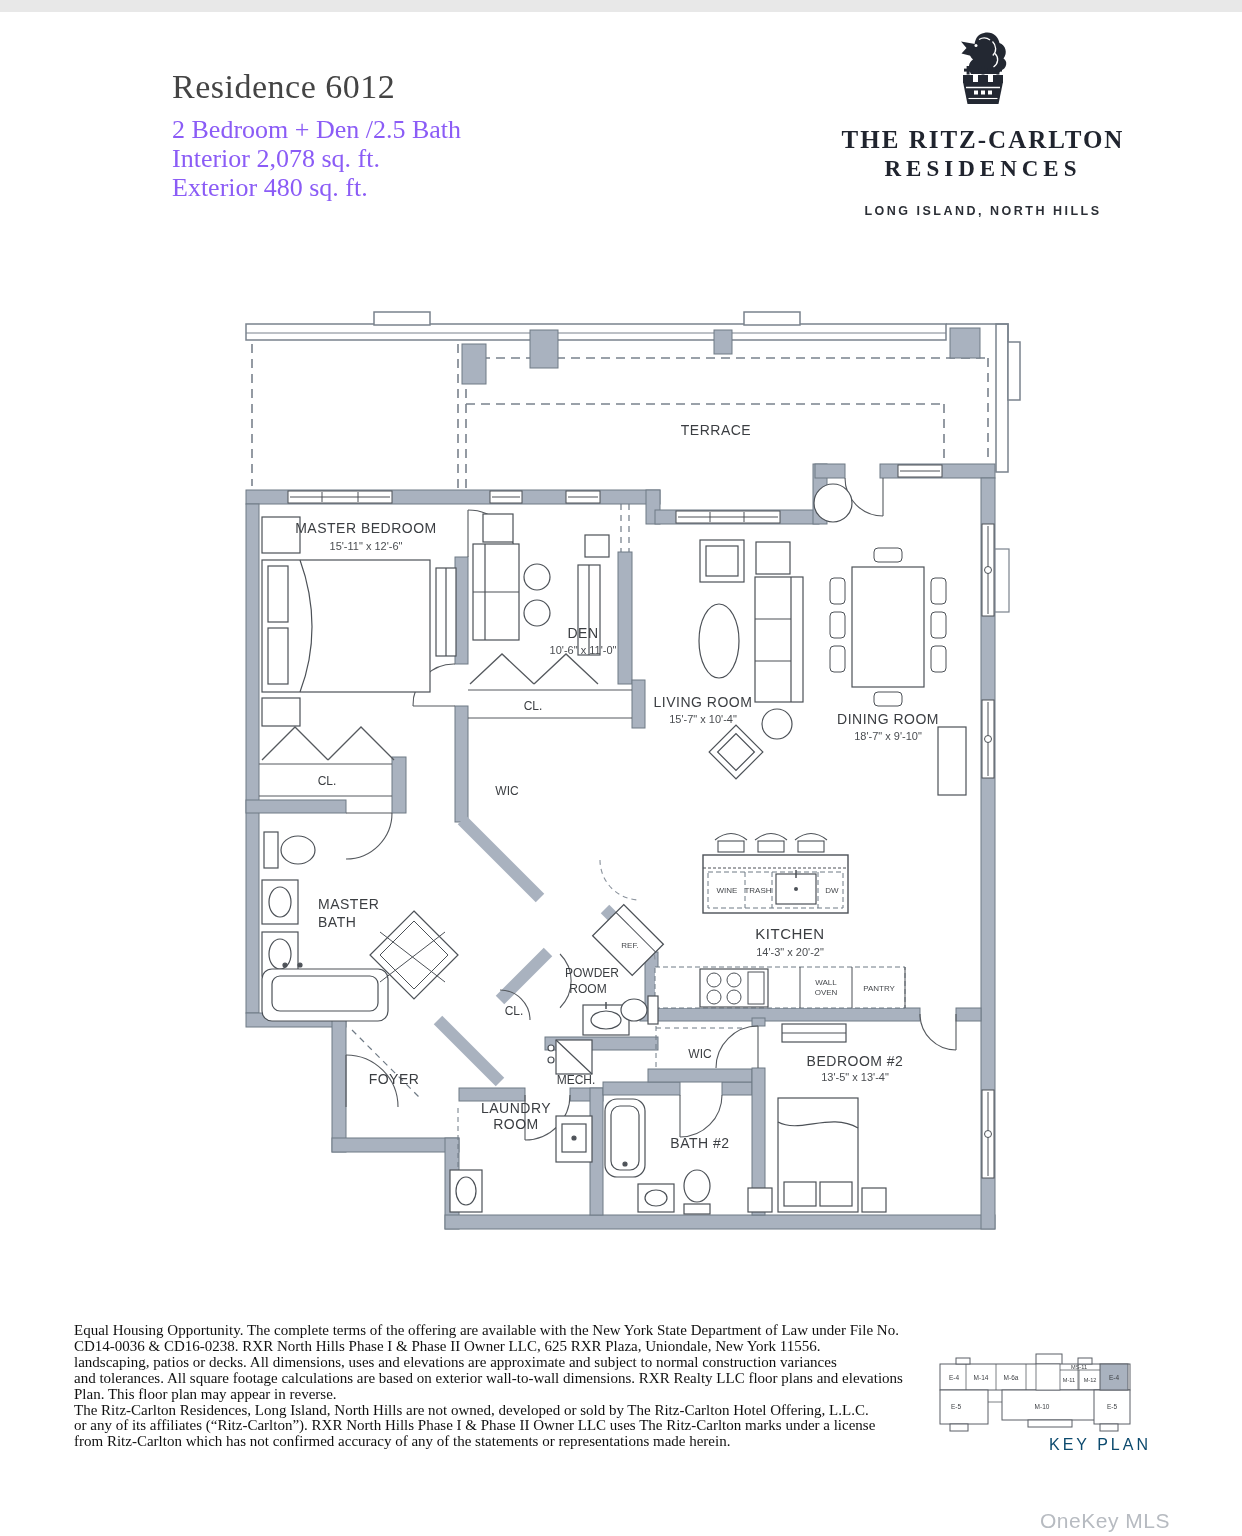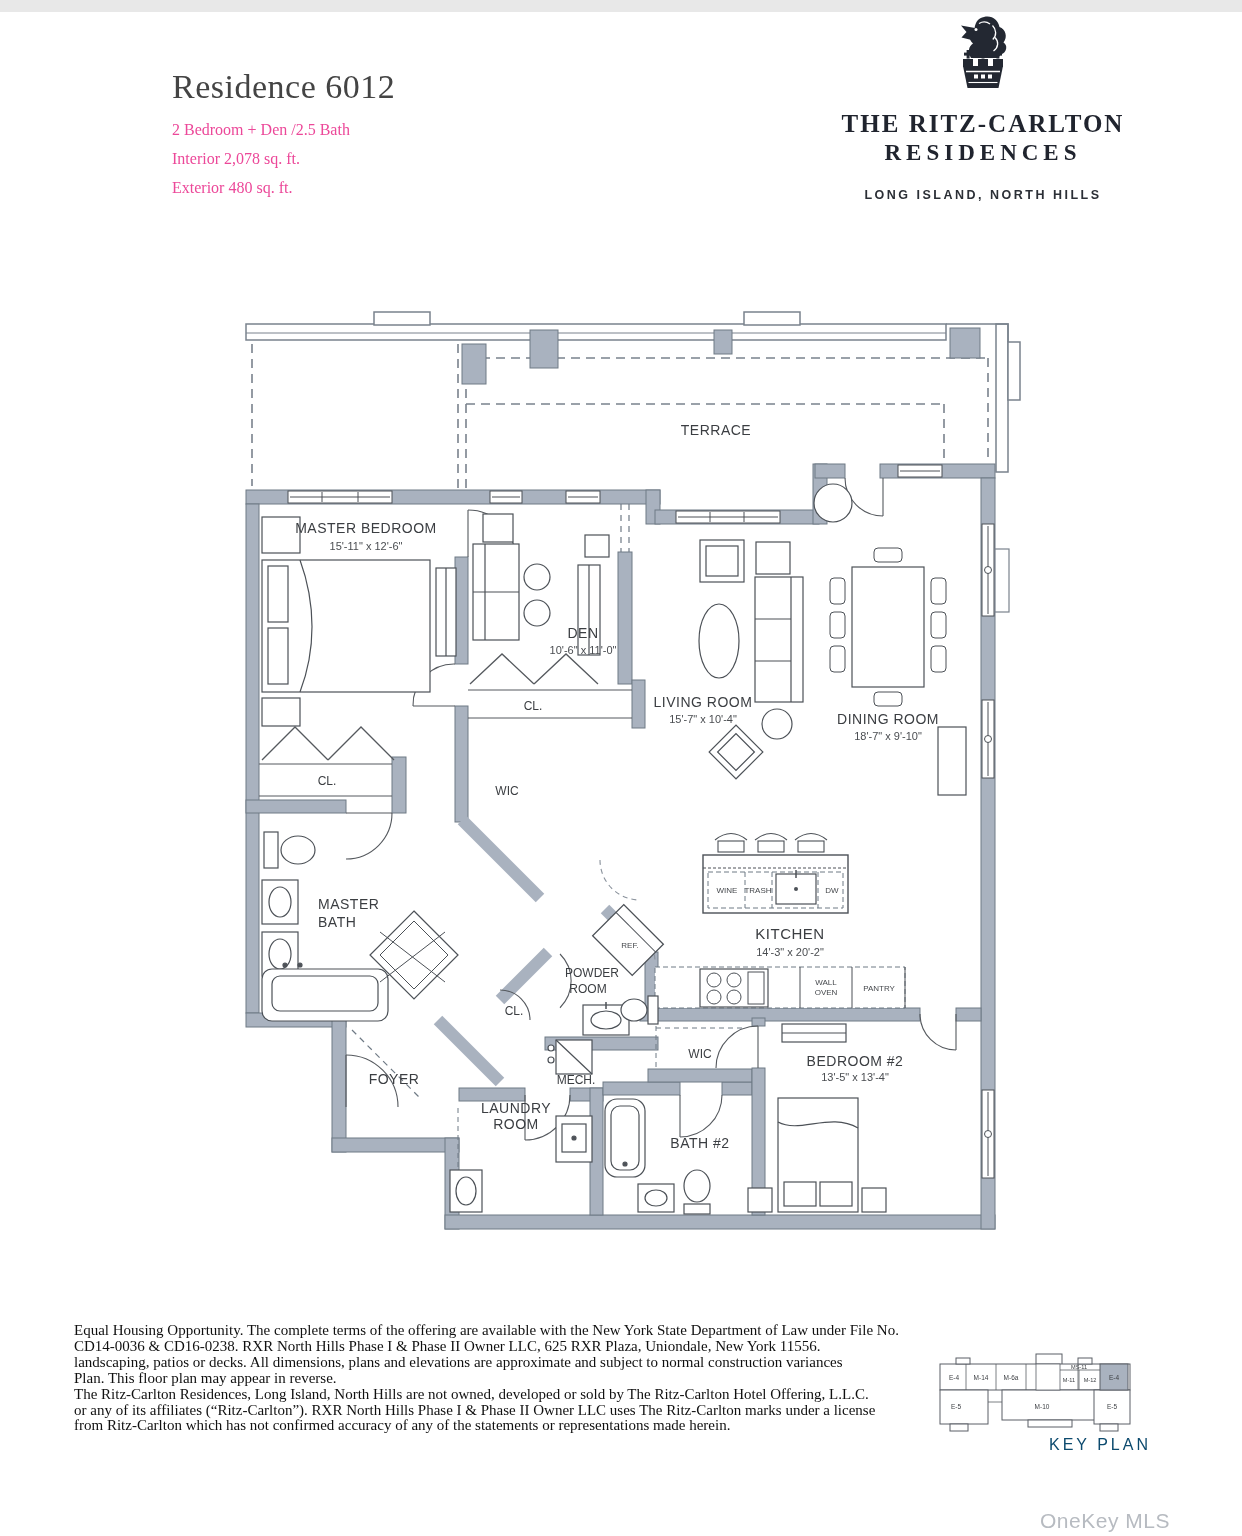--- a/index.html
+++ b/index.html
@@ -8,24 +8,24 @@
     margin:12px auto;overflow:hidden;
     font-family:"Liberation Sans",sans-serif;
   }
   
   .title-block{position:absolute;left:172px;top:56px;color:#3f3f3f;}
   .title-block h1{
     margin:0;font-family:"Liberation Serif",serif;font-weight:400;
     font-size:34px;letter-spacing:.5px;color:#444;
   }
   .title-block .spec{
-    font-family:"Liberation Serif",serif;font-size:16px;color:#ec4899;
+    font-family:"Liberation Serif",serif;font-size:26px;color:#8b5cf6;
     line-height:29px;margin-top:9px;
   }
-  .brand-block{position:absolute;left:818px;top:2px;width:330px;text-align:center;color:#20242e;}
+  .brand-block{position:absolute;left:818px;top:18px;width:330px;text-align:center;color:#20242e;}
   .brand-logo{display:block;margin:0 auto;}
   .brand-name{
     font-family:"Liberation Serif",serif;font-weight:700;font-size:25px;
     letter-spacing:2px;margin-top:8px;white-space:nowrap;
   }
   .brand-name2{
     font-family:"Liberation Serif",serif;font-weight:700;font-size:23px;
     letter-spacing:5px;margin-top:2px;
   }
   .brand-loc{
@@ -478,21 +478,22 @@
         <text class="tiny" x="826" y="983">OVEN</text>
         <text class="tiny" x="879" y="979">PANTRY</text>
       </g>
     </g>
   </svg>
   </div>
 
   <div class="disclaimer">
     <div>Equal Housing Opportunity. The complete terms of the offering are available with the New York State Department of Law under File No.</div>
     <div>CD14-0036 &amp; CD16-0238. RXR North Hills Phase I &amp; Phase II Owner LLC, 625 RXR Plaza, Uniondale, New York 11556.</div>
-    <div>landscaping, patios or decks. All dimensions, plans and elevations are approximate and subject to normal construction variances</div>
+    <div>landscaping, patios or decks. All dimensions, uses and elevations are approximate and subject to normal construction variances</div>
+    <div>and tolerances. All square footage calculations are based on exterior wall-to-wall dimensions. RXR Realty LLC floor plans and elevations</div>
     <div>Plan. This floor plan may appear in reverse.</div>
     <div>The Ritz-Carlton Residences, Long Island, North Hills are not owned, developed or sold by The Ritz-Carlton Hotel Offering, L.L.C.</div>
     <div>or any of its affiliates (“Ritz-Carlton”). RXR North Hills Phase I &amp; Phase II Owner LLC uses The Ritz-Carlton marks under a license</div>
     <div>from Ritz-Carlton which has not confirmed accuracy of any of the statements or representations made herein.</div>
   </div>
 
   <div class="keyplan-wrap">
     <svg width="220" height="110" viewBox="930 1336 220 110">
       <g fill="#ffffff" stroke="#5a5f66" stroke-width="1">
         <rect x="1038" y="1342" width="26" height="12"></rect>

